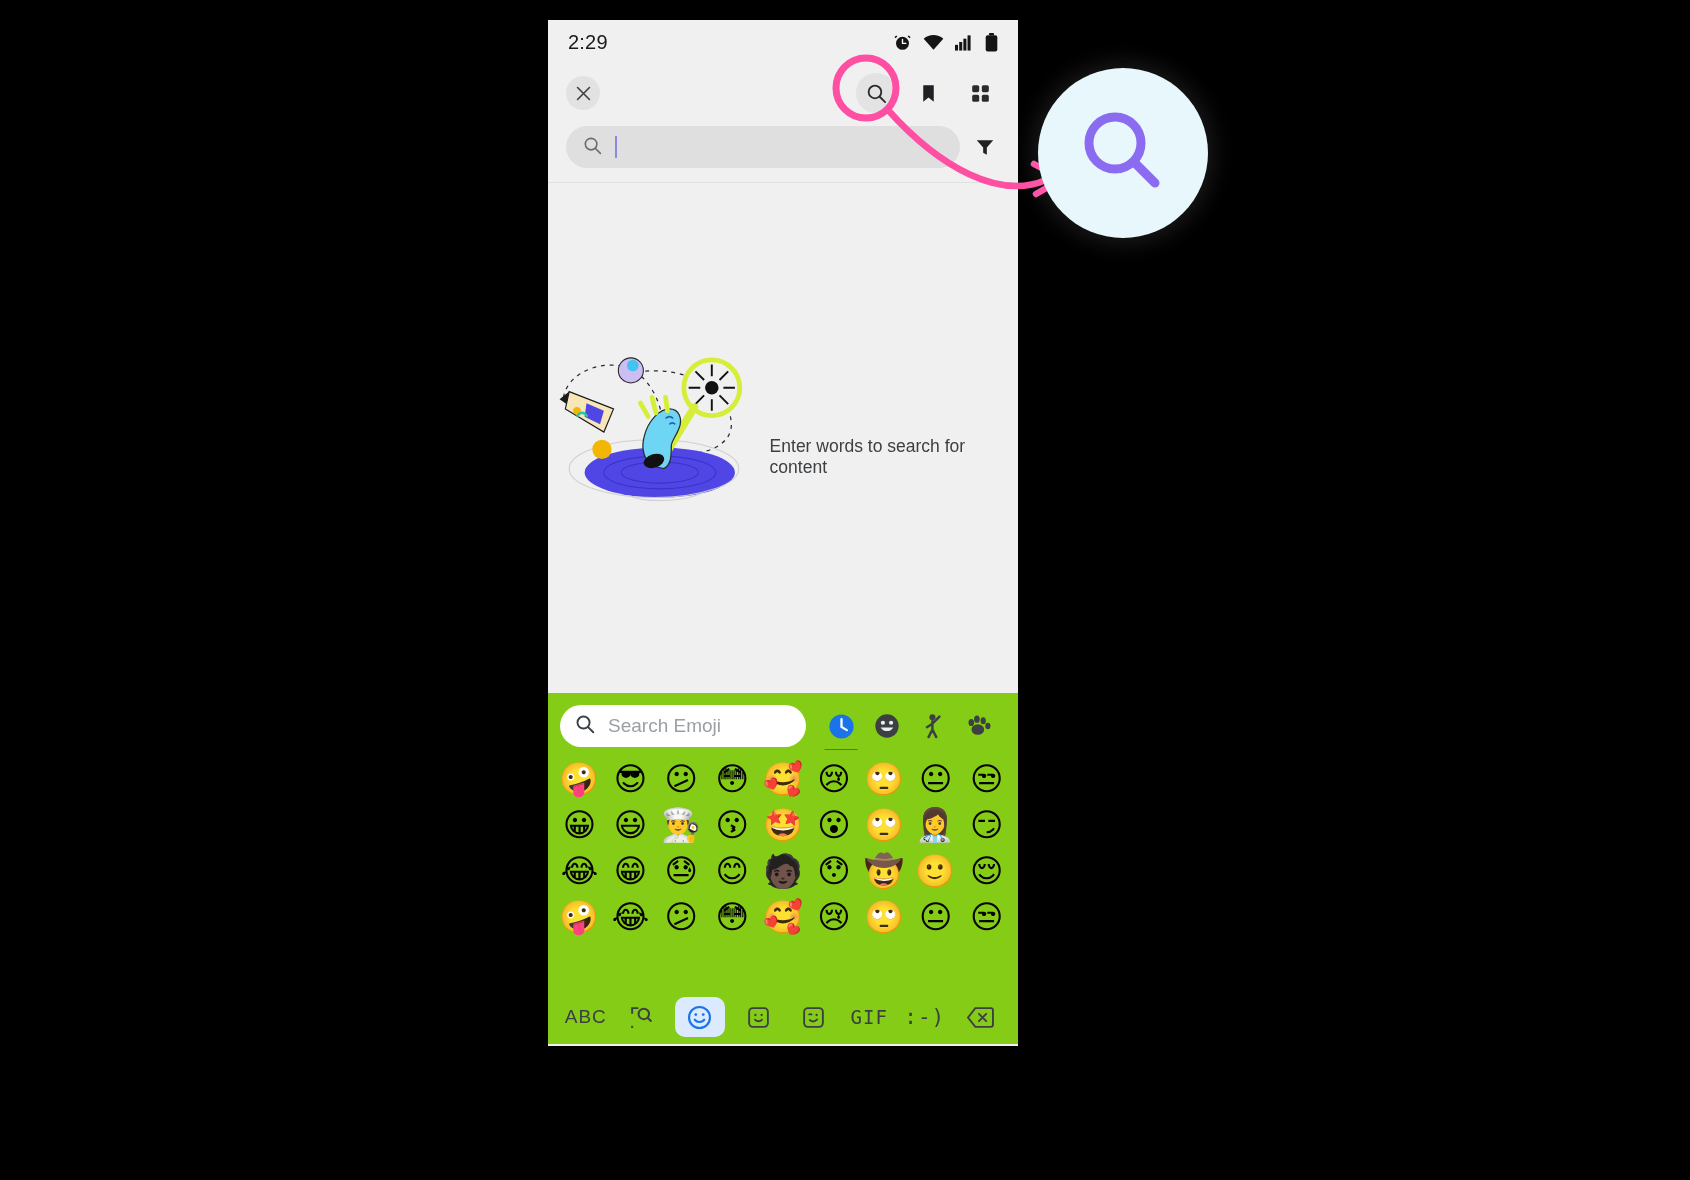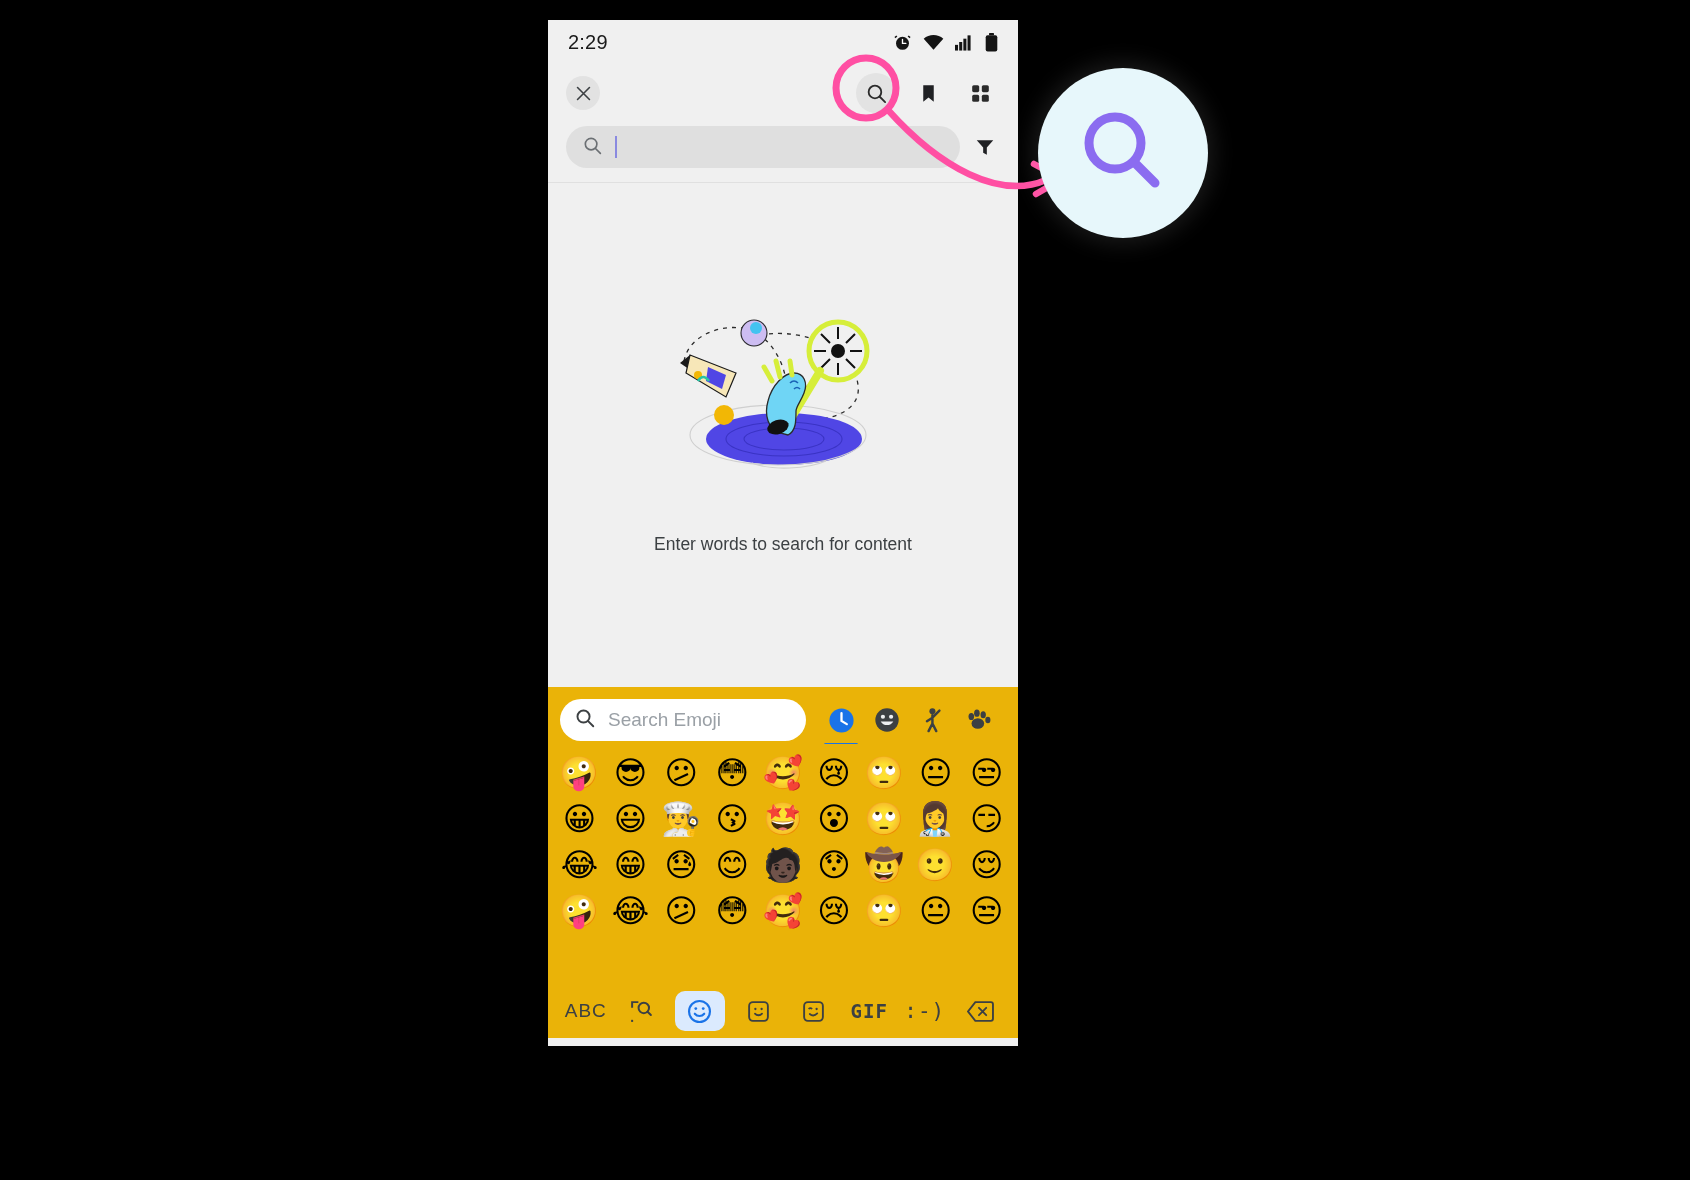--- a/index.html
+++ b/index.html
@@ -72,32 +72,32 @@
   .search-input-text {
     font-size: 16px; color: #5f6368; flex: 1;
   }
   .filter-btn { width: 30px; height: 36px; display: flex; align-items: center; justify-content: center; cursor: pointer; }
 
   .divider { height: 1px; background: #e0e0e0; }
 
   
   .empty-area {
     height: 500px; background: #f0f0f0;
-    display: flex; flex-direction: column;
+    display: flex; flex-direction: row;
     align-items: center; justify-content: center;
   }
   .empty-illo { width: 230px; height: 175px; }
   .empty-text {
     margin-top: 48px; font-size: 17.5px; color: #3c4043;
   }
 
   
   .kb {
-    position: absolute; left: 0; right: 0; bottom: 8px;
-    background: #eab308;
+    position: absolute; left: 0; right: 0; bottom: 2px;
+    background: #84cc16;
     height: 351px;
   }
   .kb-top {
     display: flex; align-items: center;
     padding: 9px 12px 6px 12px; gap: 0px;
   }
   .emoji-search {
     width: 246px; height: 42px; border-radius: 21px;
     background: #ffffff;
     display: flex; align-items: center; gap: 12px;
@@ -139,21 +139,21 @@
     padding: 0 10px;
   }
   .kb-key {
     display: flex; align-items: center; justify-content: center;
     min-width: 44px; height: 40px; cursor: pointer;
     font-size: 19px; color: #3c4043; letter-spacing: 1px;
   }
   .kb-key.pill {
     background: #dbeafe; border-radius: 10px; width: 50px;
   }
-  .gif-txt { font-weight: bold; font-size: 19px; letter-spacing: 1px; color: #3c4043; font-family: "DejaVu Sans Mono", monospace;}
+  .gif-txt { font-weight: normal; font-size: 19px; letter-spacing: 1px; color: #3c4043; font-family: "DejaVu Sans Mono", monospace;}
   .smiley-txt { font-size: 21px; color: #3c4043; font-family: "DejaVu Sans Mono", monospace;}
 
   
   #annot { position: absolute; inset: 0; pointer-events: none; }
 
   .callout {
     position: absolute; left: 1038px; top: 68px;
     width: 170px; height: 170px; border-radius: 50%;
     background: #e7f7fb;
     display: flex; align-items: center; justify-content: center;

